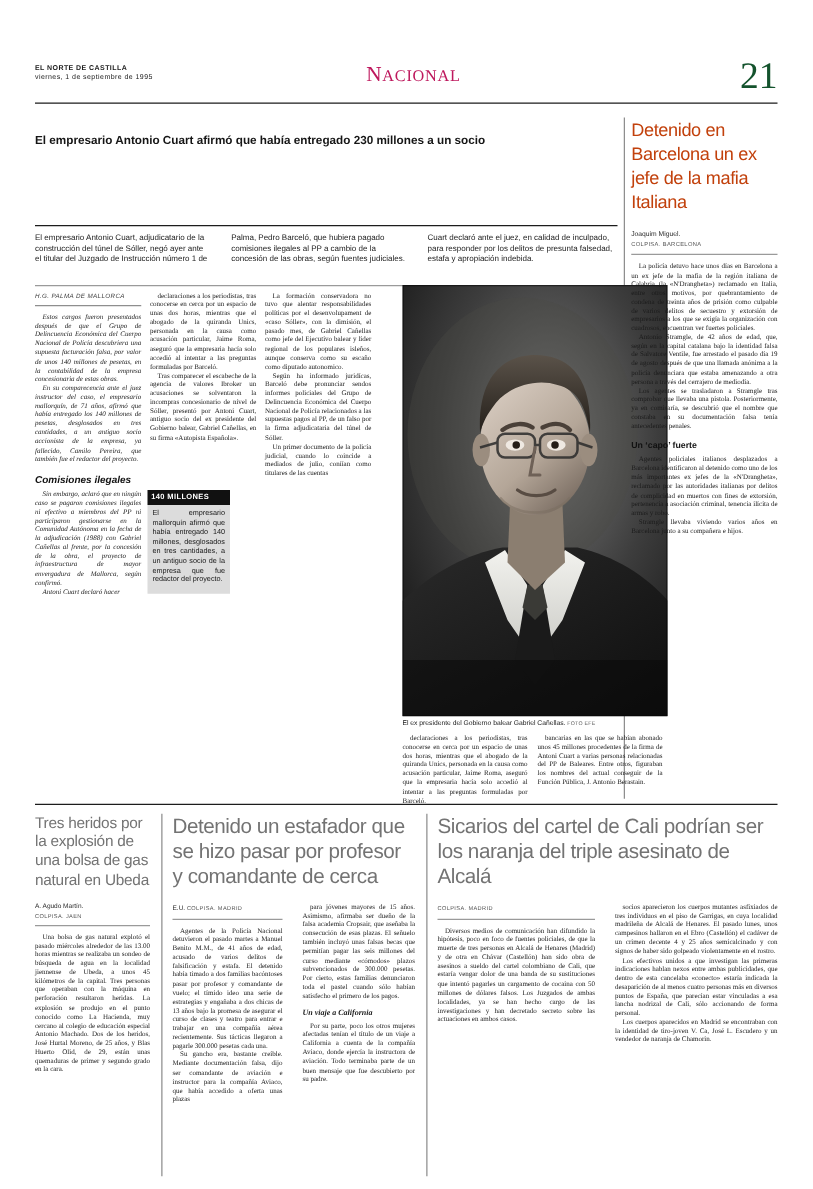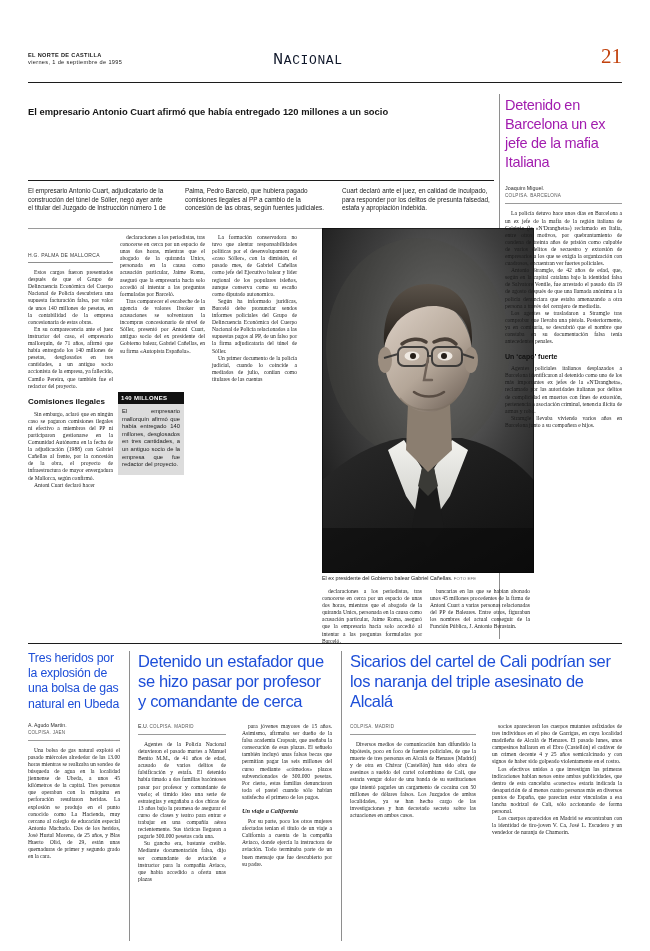--- a/index.html
+++ b/index.html
@@ -4,23 +4,23 @@
 <title>El Norte de Castilla - Nacional 21</title>
 <style>
   html,body{margin:0;padding:0;background:#ffffff;}
   body{width:650px;height:951px;font-family:"Liberation Serif",serif;color:#111;position:relative;overflow:hidden;}
   .page{position:absolute;left:0;top:0;width:650px;height:951px;background:#fff;}
 
   
   .masthead{position:absolute;left:28px;top:52px;width:594px;height:34px;}
   .mh-left{position:absolute;left:0;top:0;font-family:"Liberation Sans",sans-serif;font-size:5.6px;letter-spacing:.35px;line-height:7.4px;color:#1a1a1a;}
   .mh-left .l1{font-weight:700;}
-  .mh-center{position:absolute;left:245px;top:-2px;font-family:Liberation Mono, monospace;font-size:17px;letter-spacing:.6px;color:#0f172a;}
+  .mh-center{position:absolute;left:265px;top:-2px;font-family:Liberation Serif, serif;font-size:17px;letter-spacing:.6px;color:#be185d;}
   .mh-center .small{font-size:13px;}
-  .mh-page{position:absolute;right:0;top:-8px;font-family:"Liberation Serif",serif;font-size:21px;color:#c2410c;margin-left:46px;}
+  .mh-page{position:absolute;right:0;top:-8px;font-family:"Liberation Serif",serif;font-size:30px;color:#14532d;margin-left:46px;}
   .mh-rule{position:absolute;left:0;top:30px;width:594px;height:1px;background:#1c1c1c;}
 
   
   .vrule{position:absolute;width:1px;background:#8e8e8e;}
   .hrule{position:absolute;height:1px;background:#1c1c1c;}
   .thinrule{position:absolute;height:1px;background:#9a9a9a;}
 
   
   .lead{position:absolute;left:28px;top:96px;width:466px;}
   .lead h1{margin:0;font-family:"Liberation Sans",sans-serif;font-weight:400;font-size:27.5px;line-height:32px;letter-spacing:-.6px;color:#0d0d0d;}
@@ -48,32 +48,32 @@
   .callout .ctext{background:#dcdcdc;font-family:"Liberation Sans",sans-serif;font-size:5.8px;line-height:7.6px;color:#1a1a1a;padding:4px 4px 6px 4px;text-align:justify;}
 
   
   .photo{position:absolute;left:322px;top:228px;width:212px;height:345px;overflow:hidden;background:#2a2a2a;}
   .photo svg{display:block;}
   .photocap{position:absolute;left:322px;top:575px;width:212px;font-family:"Liberation Sans",sans-serif;font-size:5.4px;line-height:7px;color:#1a1a1a;}
   .photocap .credit{font-size:4.2px;color:#666;letter-spacing:.2px;}
 
   
   .rail{position:absolute;left:505px;top:96px;width:117px;}
-  .rail h2{margin:0;font-family:"Liberation Sans",sans-serif;font-weight:400;font-size:14.5px;line-height:19px;letter-spacing:-.3px;color:#a21caf;}
+  .rail h2{margin:0;font-family:"Liberation Sans",sans-serif;font-weight:400;font-size:14.5px;line-height:19px;letter-spacing:-.3px;color:#c2410c;}
   .rail .rbyline{margin-top:13px;font-family:"Liberation Sans",sans-serif;font-size:5.4px;line-height:7.2px;color:#2b2b2b;}
   .rail .rbyline .loc{font-size:4.6px;color:#555;letter-spacing:.3px;}
   .rail .rrule{height:1px;background:#9a9a9a;margin:4px 0 6px 0;}
   .rail .rtext{font-family:"Liberation Serif",serif;font-size:5.6px;line-height:7.1px;text-align:justify;color:#1b1b1b;}
   .rail .rtext p{margin:0;text-indent:6px;}
   .rail .rsub{font-family:"Liberation Sans",sans-serif;font-weight:700;font-size:7px;line-height:9px;margin:7px 0 4px 0;color:#111;}
 
   
   .bottom{position:absolute;left:28px;top:651px;width:594px;}
   .bsec{position:absolute;top:0;}
-  .bsec h3{margin:0;font-family:"Liberation Sans",sans-serif;font-weight:400;color:#1d4ed8;}
+  .bsec h3{margin:0;font-family:"Liberation Sans",sans-serif;font-weight:400;color:#737373;}
   .bsec.s1{left:0;width:92px;}
   .bsec.s1 h3{font-size:12.3px;line-height:15.2px;letter-spacing:-.2px;}
   .bsec.s2{left:110px;width:194px;}
   .bsec.s2 h3{font-size:16.5px;line-height:20px;letter-spacing:-.35px;}
   .bsec.s3{left:322px;width:272px;}
   .bsec.s3 h3{font-size:16.5px;line-height:20px;letter-spacing:-.35px;}
   .bbyline{font-family:"Liberation Sans",sans-serif;font-size:5.2px;line-height:7px;color:#2b2b2b;margin-top:10px;}
   .bbyline .loc{font-size:4.5px;color:#555;letter-spacing:.3px;}
   .brule{height:1px;background:#9a9a9a;margin:4px 0 6px 0;}
   .btext{font-family:"Liberation Serif",serif;font-size:5.6px;line-height:7.1px;text-align:justify;color:#1b1b1b;}
@@ -93,32 +93,32 @@
       <div>viernes, 1 de septiembre de 1995</div>
     </div>
     <div class="mh-center"><span>N</span><span class="small">ACIONAL</span></div>
     <div class="mh-page">21</div>
     <div class="mh-rule"></div>
   </div>
 
   <div class="vrule" style="left:499px;top:94px;height:545px;"></div>
 
   <div class="lead">
-    <p class="sub">El empresario Antonio Cuart afirmó que había entregado 120 millones a un socio</p>
+    <p class="sub">El empresario Antonio Cuart afirmó que había entregado 230 millones a un socio</p>
   </div>
   <div class="lead-rule"></div>
 
   <div class="summary">
     <div class="sumcol a">El empresario Antonio Cuart, adjudicatario de la construcción del túnel de Sóller, negó ayer ante el titular del Juzgado de Instrucción número 1 de</div>
     <div class="sumcol b">Palma, Pedro Barceló, que hubiera pagado comisiones ilegales al PP a cambio de la concesión de las obras, según fuentes judiciales.</div>
     <div class="sumcol c">Cuart declaró ante el juez, en calidad de inculpado, para responder por los delitos de presunta falsedad, estafa y apropiación indebida.</div>
   </div>
   <div class="thinrule" style="left:28px;top:228px;width:466px;"></div>
 
-  <div class="bodycol" style="left:28px;top:252px;width:85px;">
+  <div class="bodycol" style="left:28px;top:234px;width:85px;font-style:italic;">
     <div class="byline">H.G. PALMA DE MALLORCA</div>
     <div class="byline-rule"></div>
     <p class="first">Estos cargos fueron presentados después de que el Grupo de Delincuencia Económica del Cuerpo Nacional de Policía descubriera una supuesta facturación falsa, por valor de unos 140 millones de pesetas, en la contabilidad de la empresa concesionaria de estas obras.</p>
     <p>En su comparecencia ante el juez instructor del caso, el empresario mallorquín, de 71 años, afirmó que había entregado los 140 millones de pesetas, desglosados en tres cantidades, a un antiguo socio accionista de la empresa, ya fallecido, Camilo Pereira, que también fue el redactor del proyecto.</p>
     <div class="subhead">Comisiones ilegales</div>
     <p>Sin embargo, aclaró que en ningún caso se pagaron comisiones ilegales ni efectivo a miembros del PP ni participaron gestionarse en la Comunidad Autónoma en la fecha de la adjudicación (1988) con Gabriel Cañellas al frente, por la concesión de la obra, el proyecto de infraestructura de mayor envergadura de Mallorca, según confirmó.</p>
     <p>Antoni Cuart declaró hacer</p>
   </div>
 
   <div class="bodycol" style="left:120px;top:234px;width:85px;">

